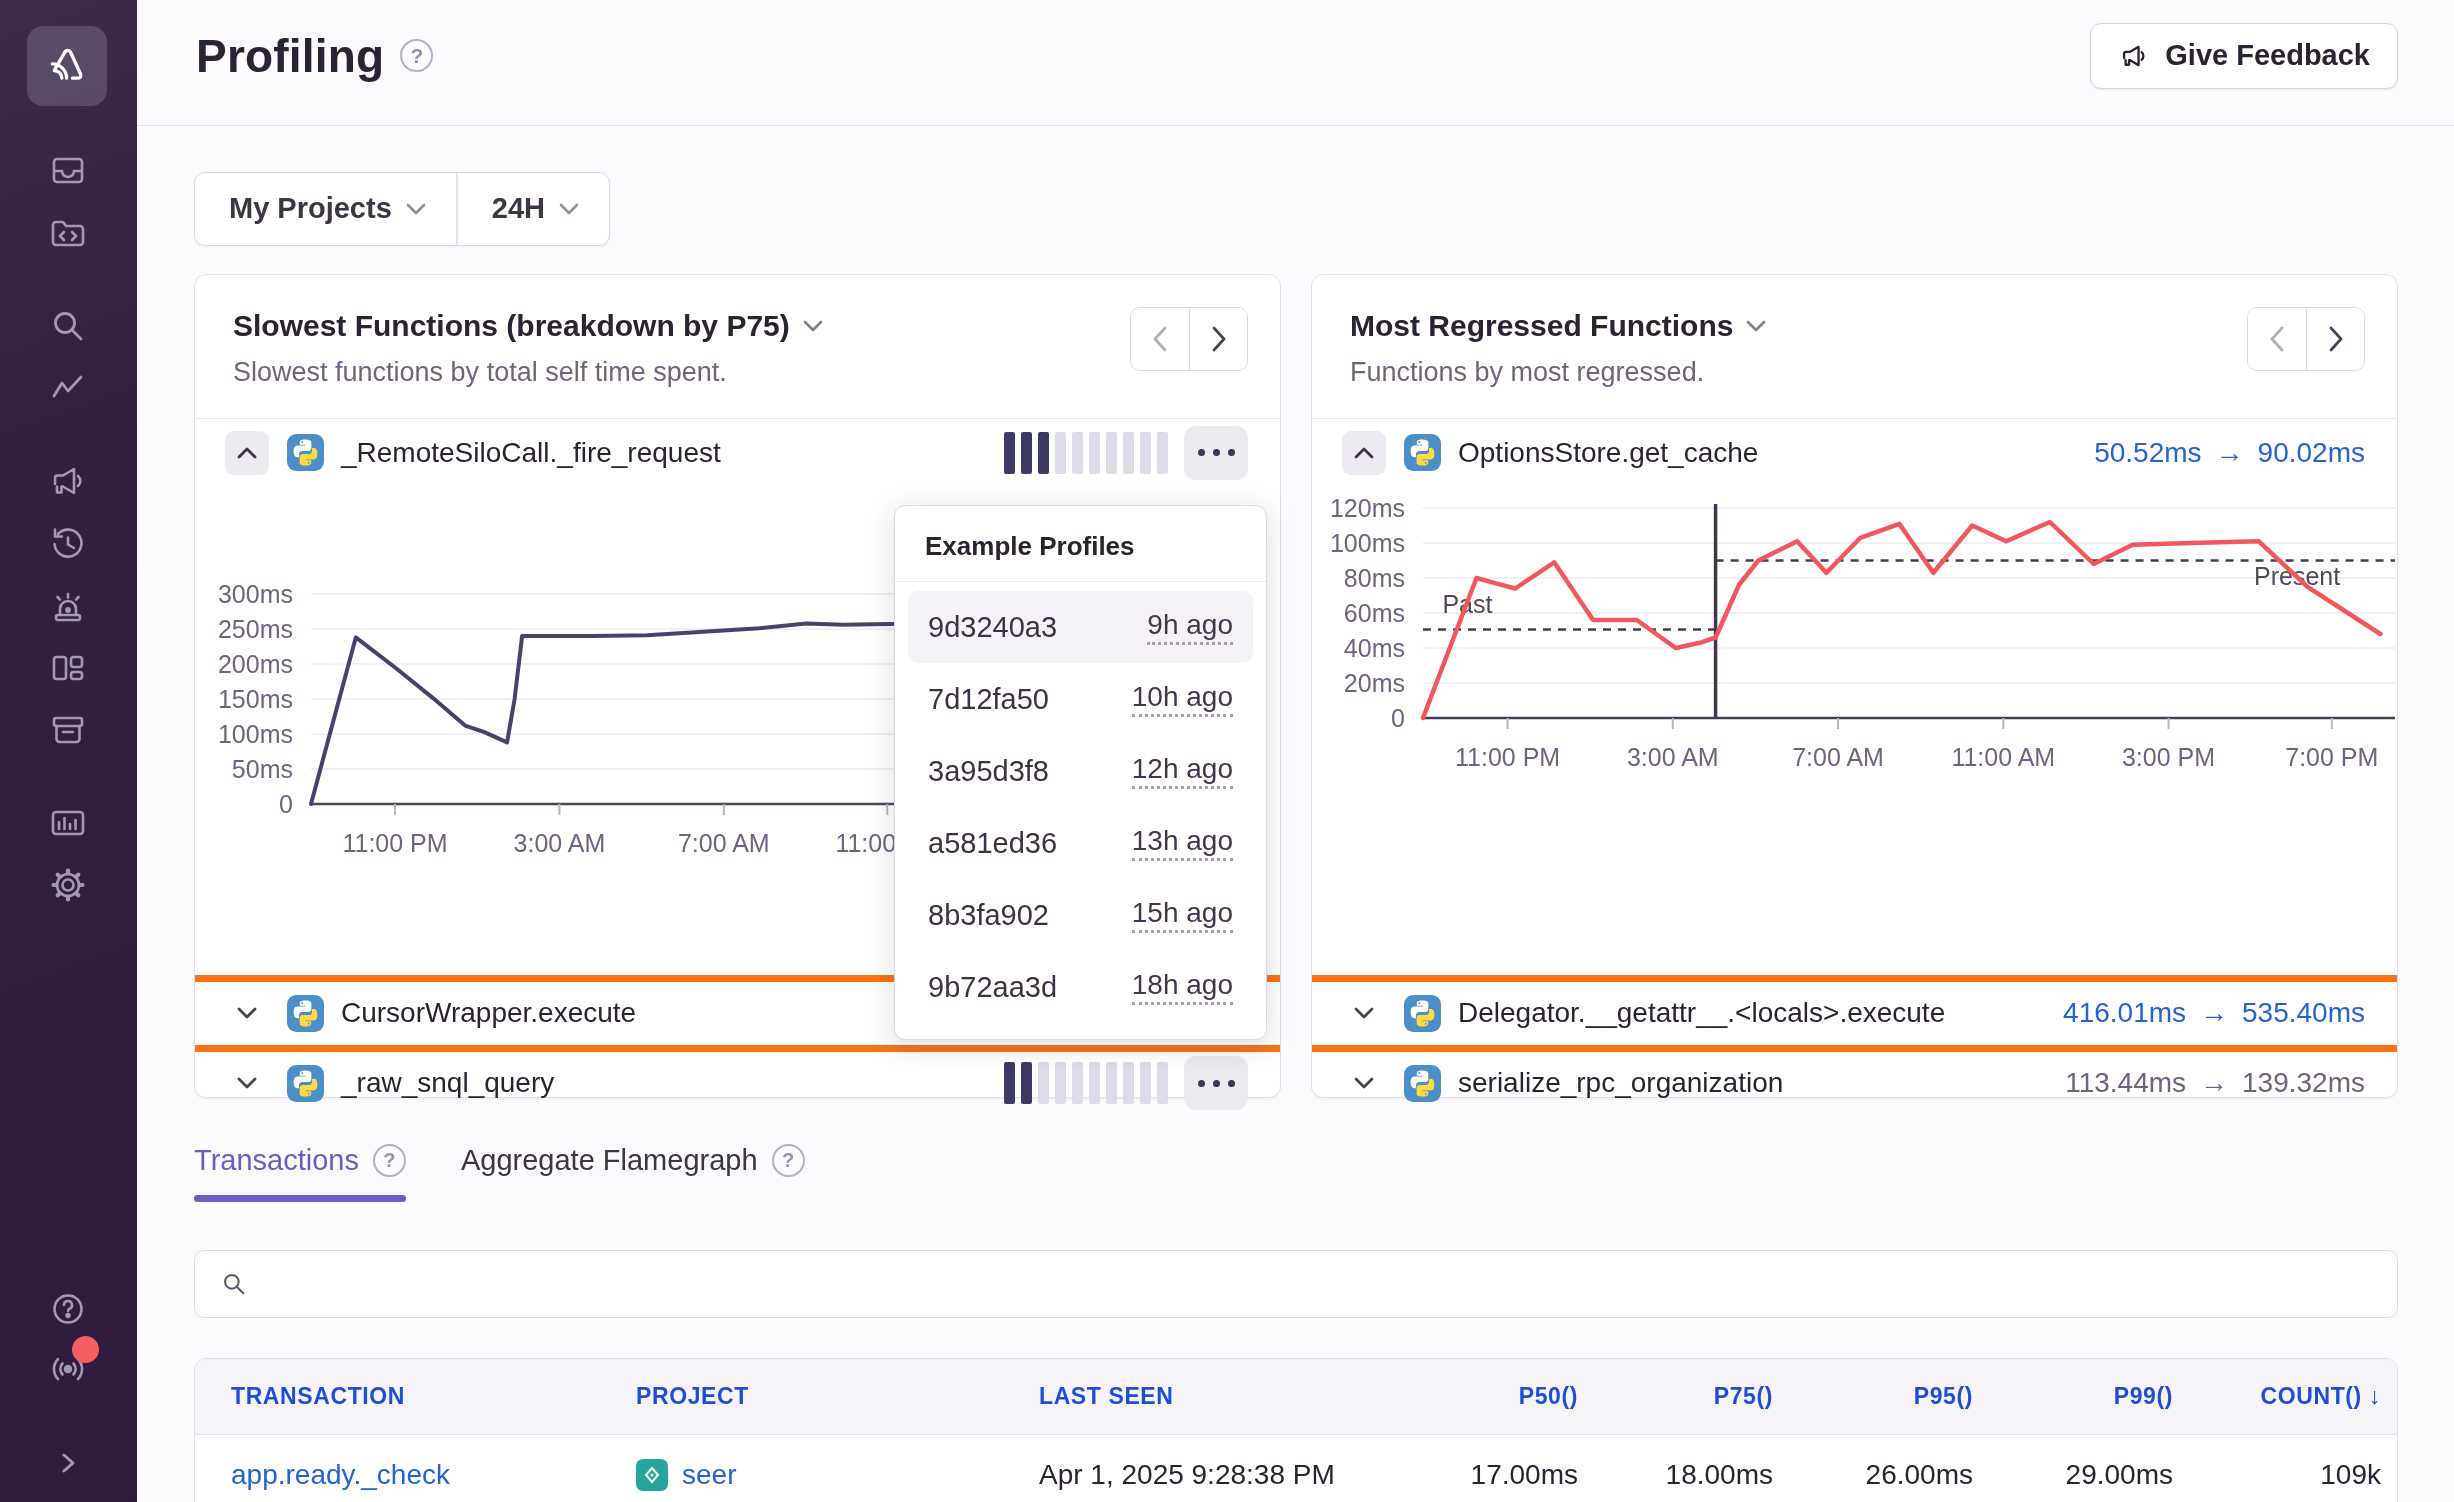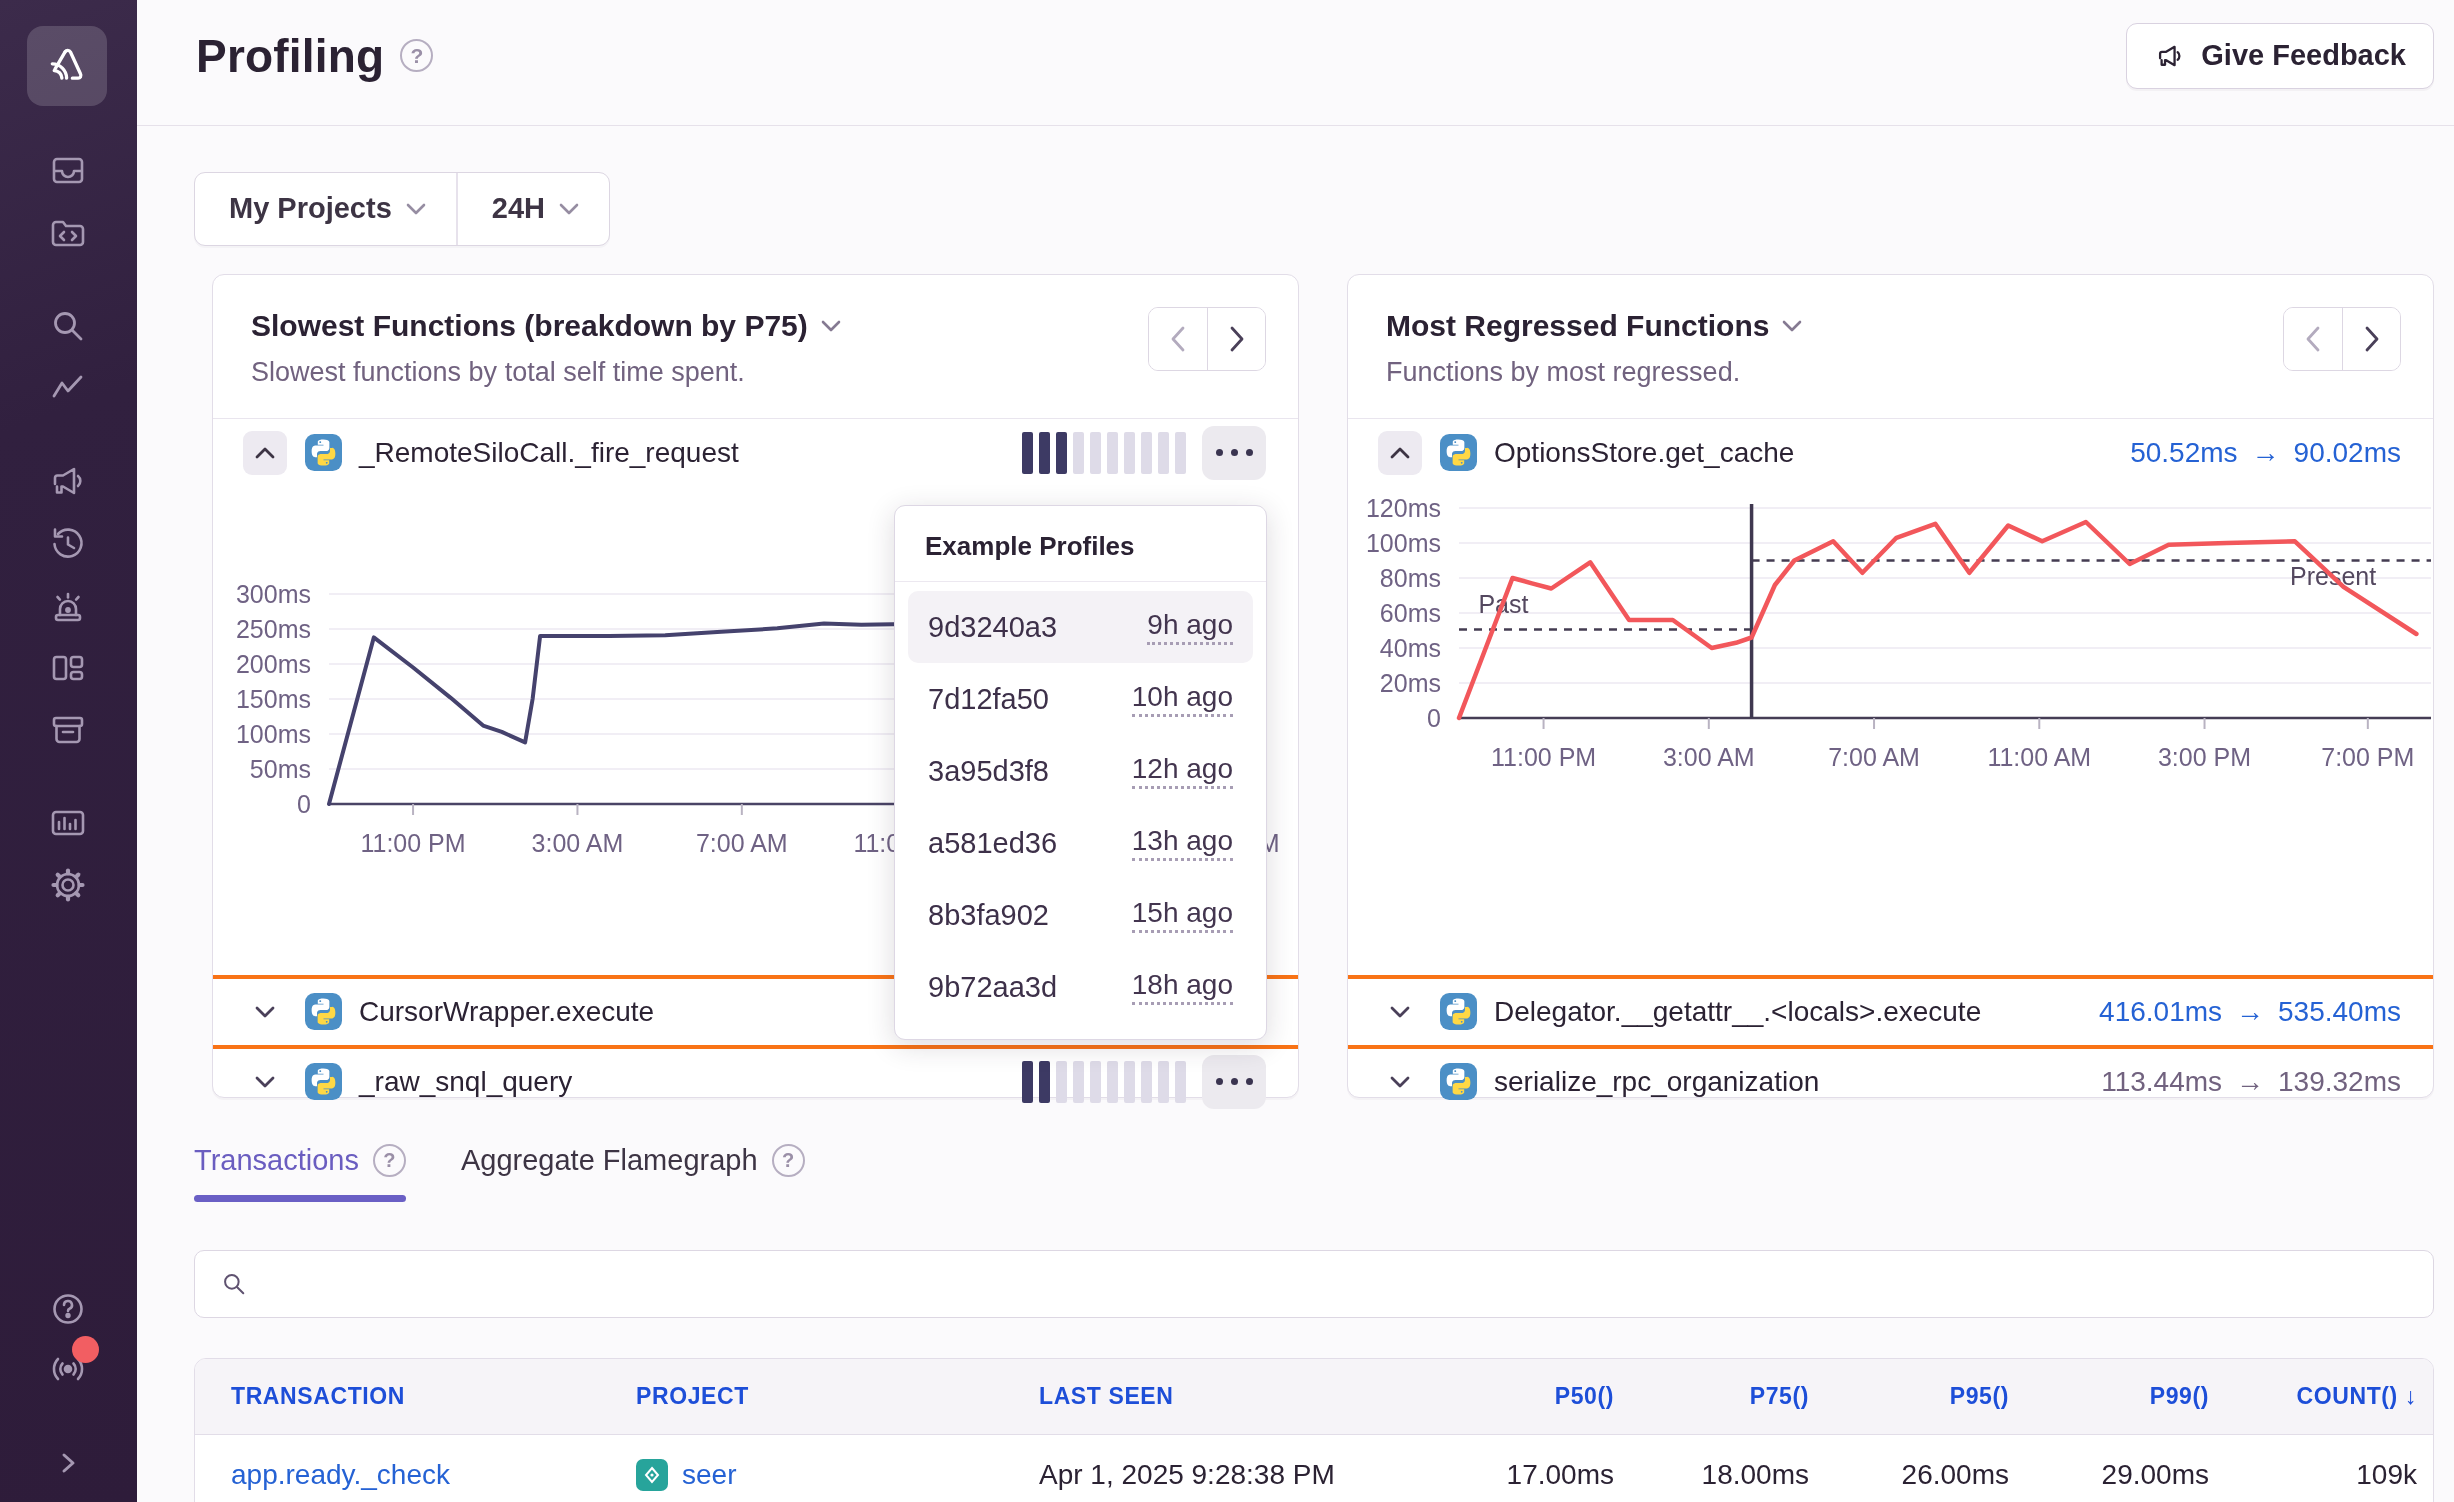--- a/index.html
+++ b/index.html
@@ -32,31 +32,31 @@
   
   .filterbar { display:inline-flex; align-items:stretch; height:74px; background:#fff; border:1px solid #dcd6e2;
     border-radius:11px; box-shadow:0 2px 0 rgba(43,34,51,.03); overflow:hidden; }
   .f-item { display:flex; align-items:center; gap:14px; padding:0 30px 0 34px; font-size:29px; font-weight:700; color:#3d3444; cursor:pointer; }
   .f-div { width:1px; background:#e7e2ec; }
   .chev { width:20px; height:12px; }
 
   
   .panels { display:flex; gap:30px; margin-top:28px; }
   .panel { position:relative; width:1087px; height:824px; background:#fff; border:1px solid #e2dde8;
-    border-radius:12px; box-shadow:0 2px 0 rgba(43,34,51,.035);margin-left:18px; }
+    border-radius:12px; box-shadow:0 2px 0 rgba(43,34,51,.035); }
   .p-head { height:144px; padding:34px 38px 0 38px; border-bottom:1px solid #e9e5ee; position:relative; }
   .p-title-row { display:flex; align-items:center; gap:13px; }
   .p-title { font-size:30px; font-weight:700; color:#2b2233; }
   .p-sub { margin-top:14px; font-size:27px; color:#71627f; }
   .pager { position:absolute; right:32px; top:32px; display:flex; border:1px solid #ddd7e3; border-radius:10px; overflow:hidden; background:#fff; }
   .pg-btn { width:58px; height:62px; display:flex; align-items:center; justify-content:center; background:#fff; cursor:pointer; }
   .pg-btn + .pg-btn { border-left:1px solid #ddd7e3; }
 
   .fn-row { display:flex; align-items:center; padding:0 32px 0 30px; height:68px; }
-  .fn-row.bordered { border-top:4px solid #f97316; height:70px; }
+  .fn-row.bordered { border-top:7px solid #f97316; height:70px; }
   .chev-btn { width:44px; height:44px; border-radius:9px; background:#edeaf1; display:flex; align-items:center; justify-content:center; flex:0 0 44px; cursor:pointer; }
   .chev-plain { width:44px; height:44px; display:flex; align-items:center; justify-content:center; flex:0 0 44px; cursor:pointer; }
   .py-icon { width:37px; height:37px; margin-left:18px; flex:0 0 37px; }
   .fn-name { margin-left:17px; font-size:28px; color:#2b2233; white-space:nowrap; }
   .bars { margin-left:auto; display:flex; align-items:center; gap:6px; height:42px; }
   .bars i { width:11px; height:42px; border-radius:2px; background:#dedbe8; }
   .bars i.on { background:#3d3a64; }
   .dots-btn { margin-left:16px; width:64px; height:54px; border-radius:12px; background:#eceaef; display:flex; align-items:center; justify-content:center; gap:8px; cursor:pointer; }
   .dots-btn b { width:7px; height:7px; border-radius:50%; background:#3a3450; }
   .reg-vals { margin-left:auto; font-size:28px; display:flex; align-items:center; gap:14px; white-space:nowrap; }

